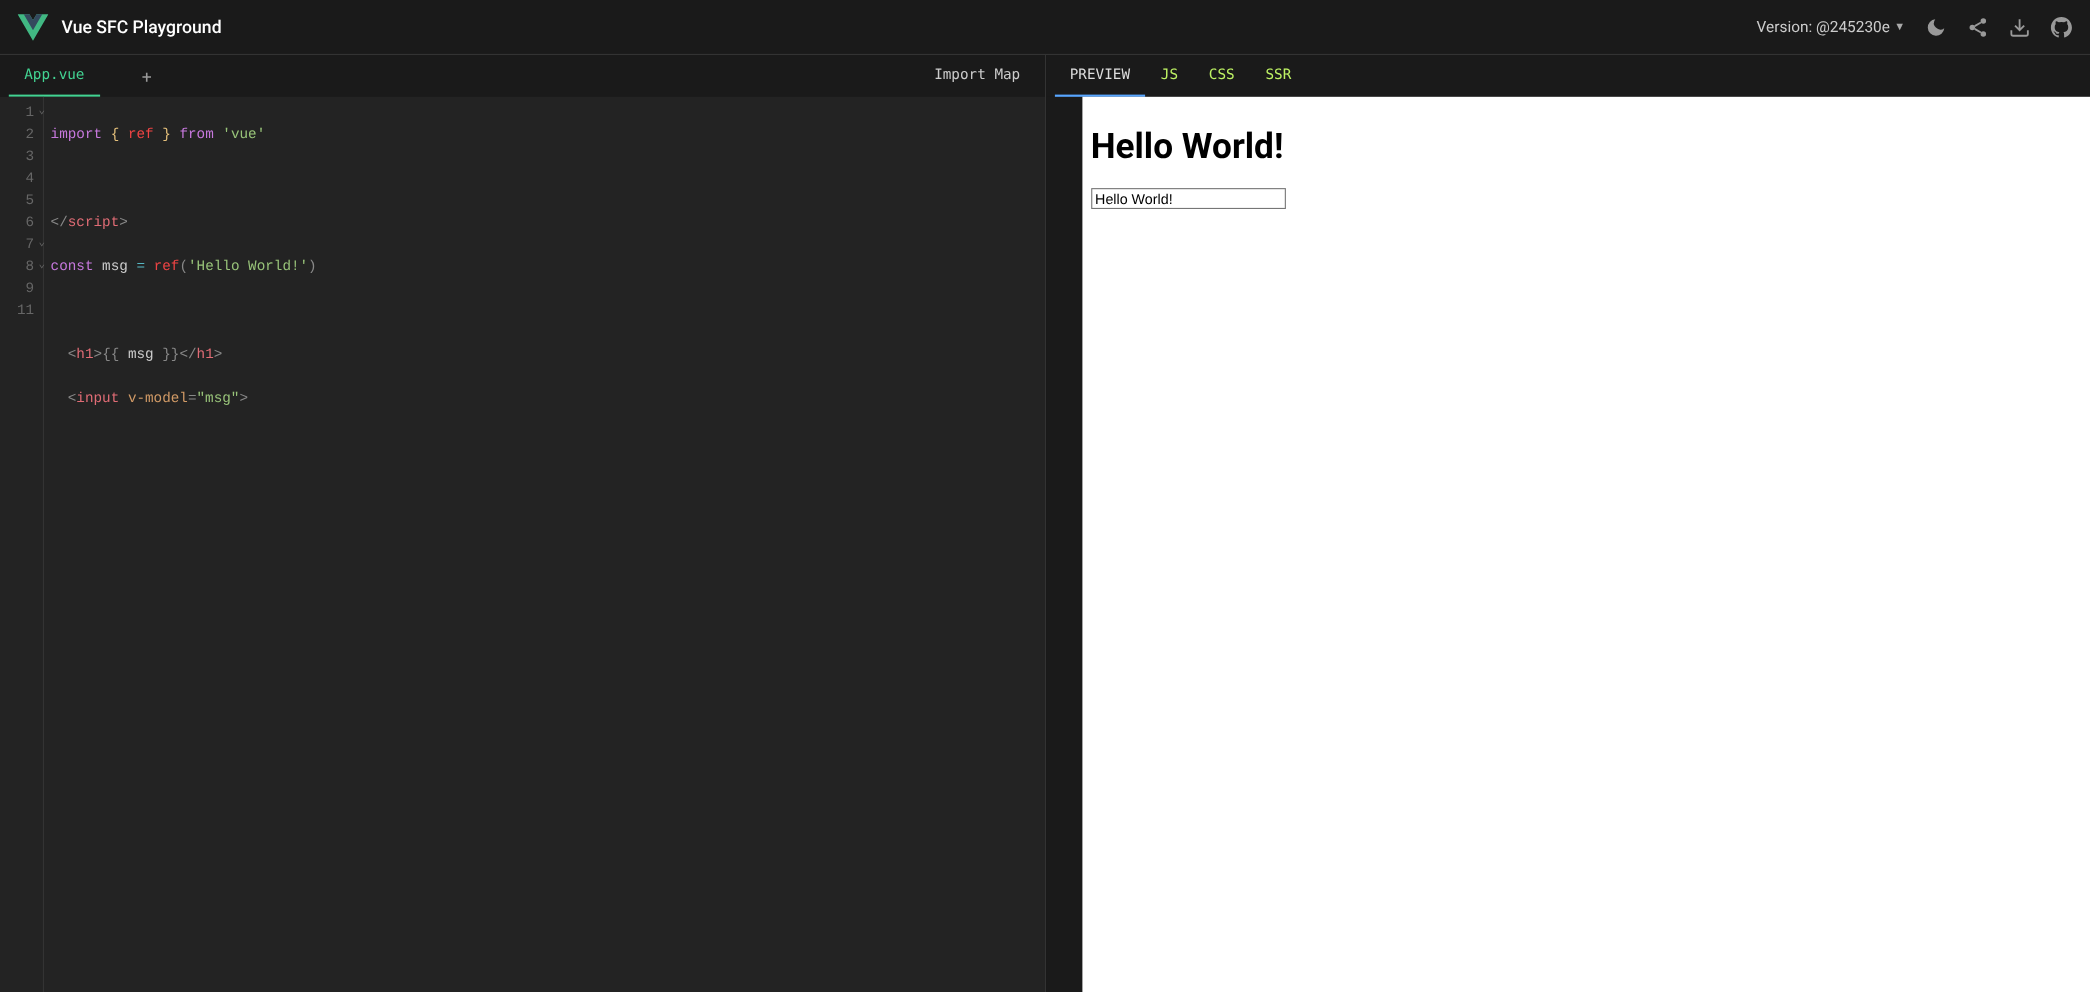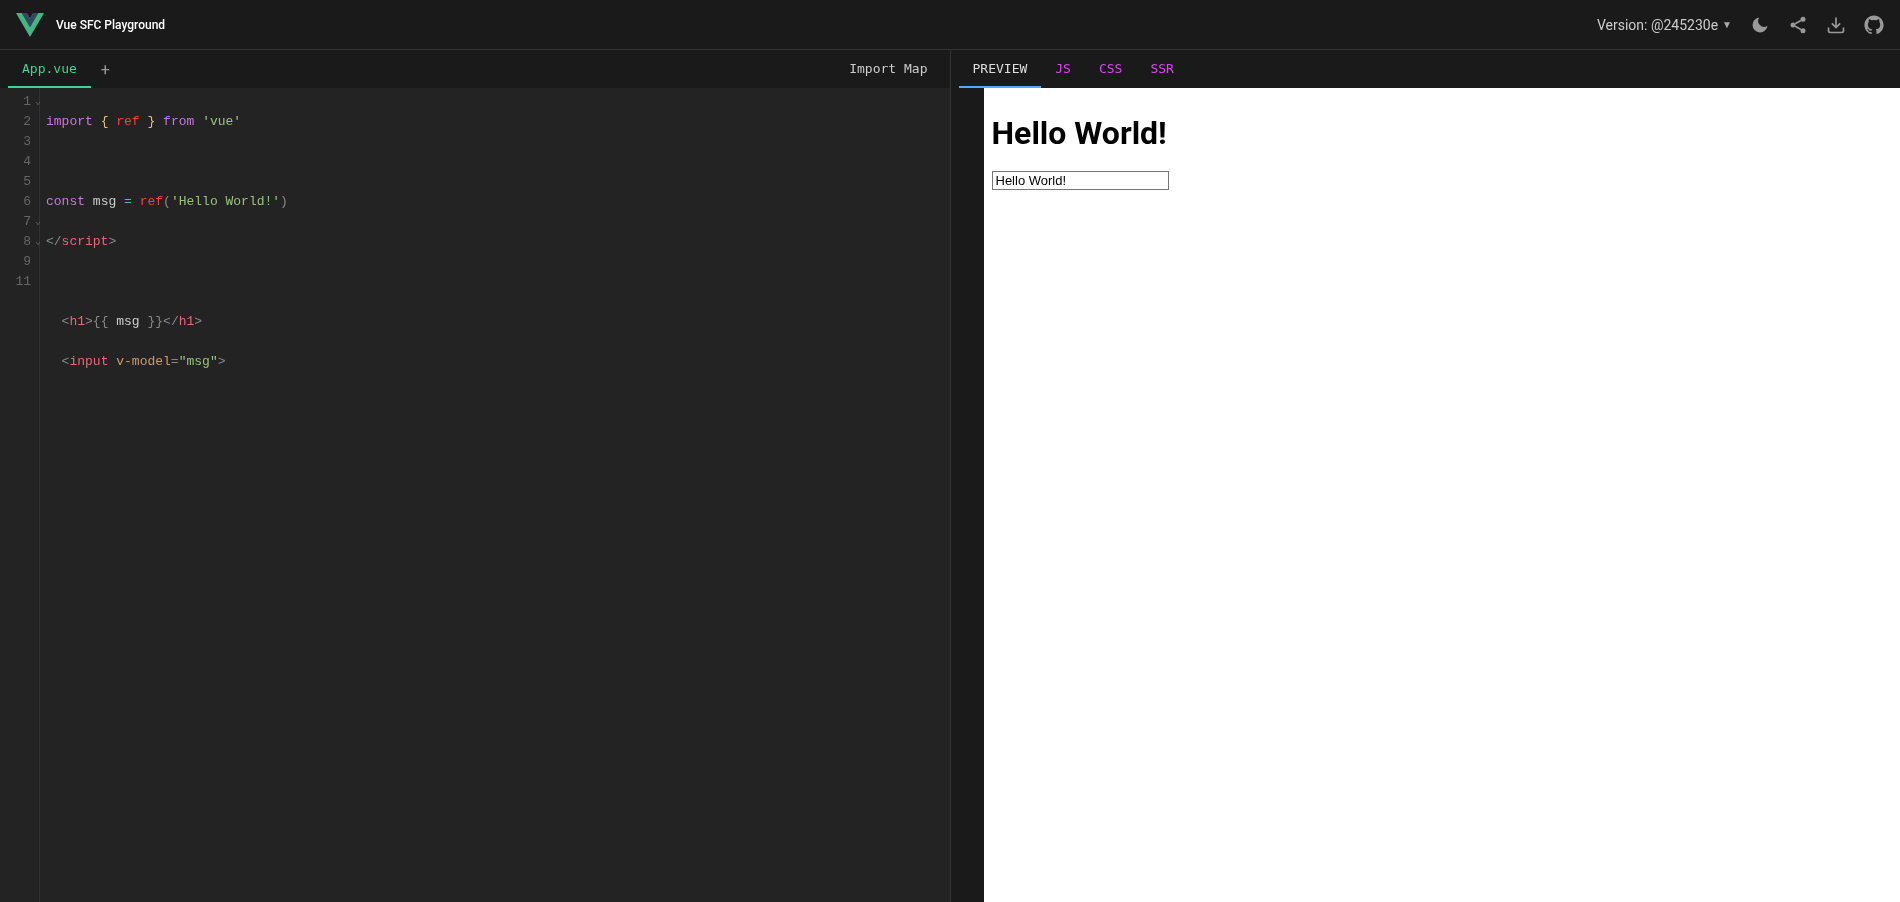--- a/index.html
+++ b/index.html
@@ -13,21 +13,21 @@
     display: flex;
     align-items: center;
     padding: 0 16px;
   }
   .logo {
     width: 28px; height: 28px;
     margin-right: 12px;
   }
   .title {
     color: #fff;
-    font-size: 12px;
+    font-size: 16px;
     font-weight: 500;
     flex: 1;
   }
   .header-right {
     display: flex;
     align-items: center;
     gap: 18px;
   }
   .version {
     color: #ccc;
@@ -57,30 +57,30 @@
   .left-pane { background: #1a1a1a; border-right: 1px solid #333; }
   .right-pane { background: #1a1a1a; }
 
   .tabs {
     height: 38px;
     background: #1a1a1a;
     display: flex;
     align-items: stretch;
     padding: 0 8px;
   }
-  .tabs.left { justify-content: flex-end; }
+  .tabs.left { justify-content: flex-end; gap: 28px; }
   .tabs .spacer { flex: 1; }
 
   .tab {
     display: flex;
     align-items: center;
     padding: 0 14px;
     font-size: 13px;
     font-family: Menlo, Consolas, monospace;
-    color: #d946ef;
+    color: #bef264;
     cursor: pointer;
     border-bottom: 2px solid transparent;
     white-space: nowrap;
   }
   .tab.active-green {
     color: #42d392;
     border-bottom-color: #42d392;
   }
   .tab.active-blue {
     color: #ddd;
@@ -214,22 +214,22 @@
         <div class="ln">5</div>
         <div class="ln">6</div>
         <div class="ln fold">7</div>
         <div class="ln fold">8</div>
         <div class="ln">9</div>
         <div class="ln">11</div>
       </div>
       <div class="code">
 <div class="line"><span class="tok-key">import</span><span> </span><span class="tok-brace">{</span><span> </span><span class="tok-ident">ref</span><span> </span><span class="tok-brace">}</span><span> </span><span class="tok-key">from</span><span> </span><span class="tok-str">'vue'</span></div>
 <div class="line"></div>
+<div class="line"><span class="tok-punct">&lt;/</span><span class="tok-tag">script</span><span class="tok-punct">&gt;</span></div>
 <div class="line"><span class="tok-key">const</span><span> </span><span class="tok-white">msg</span><span> </span><span class="tok-op">=</span><span> </span><span class="tok-ident">ref</span><span class="tok-punct">(</span><span class="tok-str">'Hello World!'</span><span class="tok-punct">)</span></div>
-<div class="line"><span class="tok-punct">&lt;/</span><span class="tok-tag">script</span><span class="tok-punct">&gt;</span></div>
 <div class="line"></div>
 <div class="line"><span>  </span><span class="tok-punct">&lt;</span><span class="tok-tag">h1</span><span class="tok-punct">&gt;</span><span class="tok-punct">{{</span><span> </span><span class="tok-white">msg</span><span> </span><span class="tok-punct">}}</span><span class="tok-punct">&lt;/</span><span class="tok-tag">h1</span><span class="tok-punct">&gt;</span></div>
 <div class="line"><span>  </span><span class="tok-punct">&lt;</span><span class="tok-tag">input</span><span> </span><span class="tok-attr">v-model</span><span class="tok-punct">=</span><span class="tok-str">"msg"</span><span class="tok-punct">&gt;</span></div>
       </div>
     </div>
   </div>
 
   <div class="pane right-pane">
     <div class="tabs">
       <div class="tab active-blue">PREVIEW</div>

